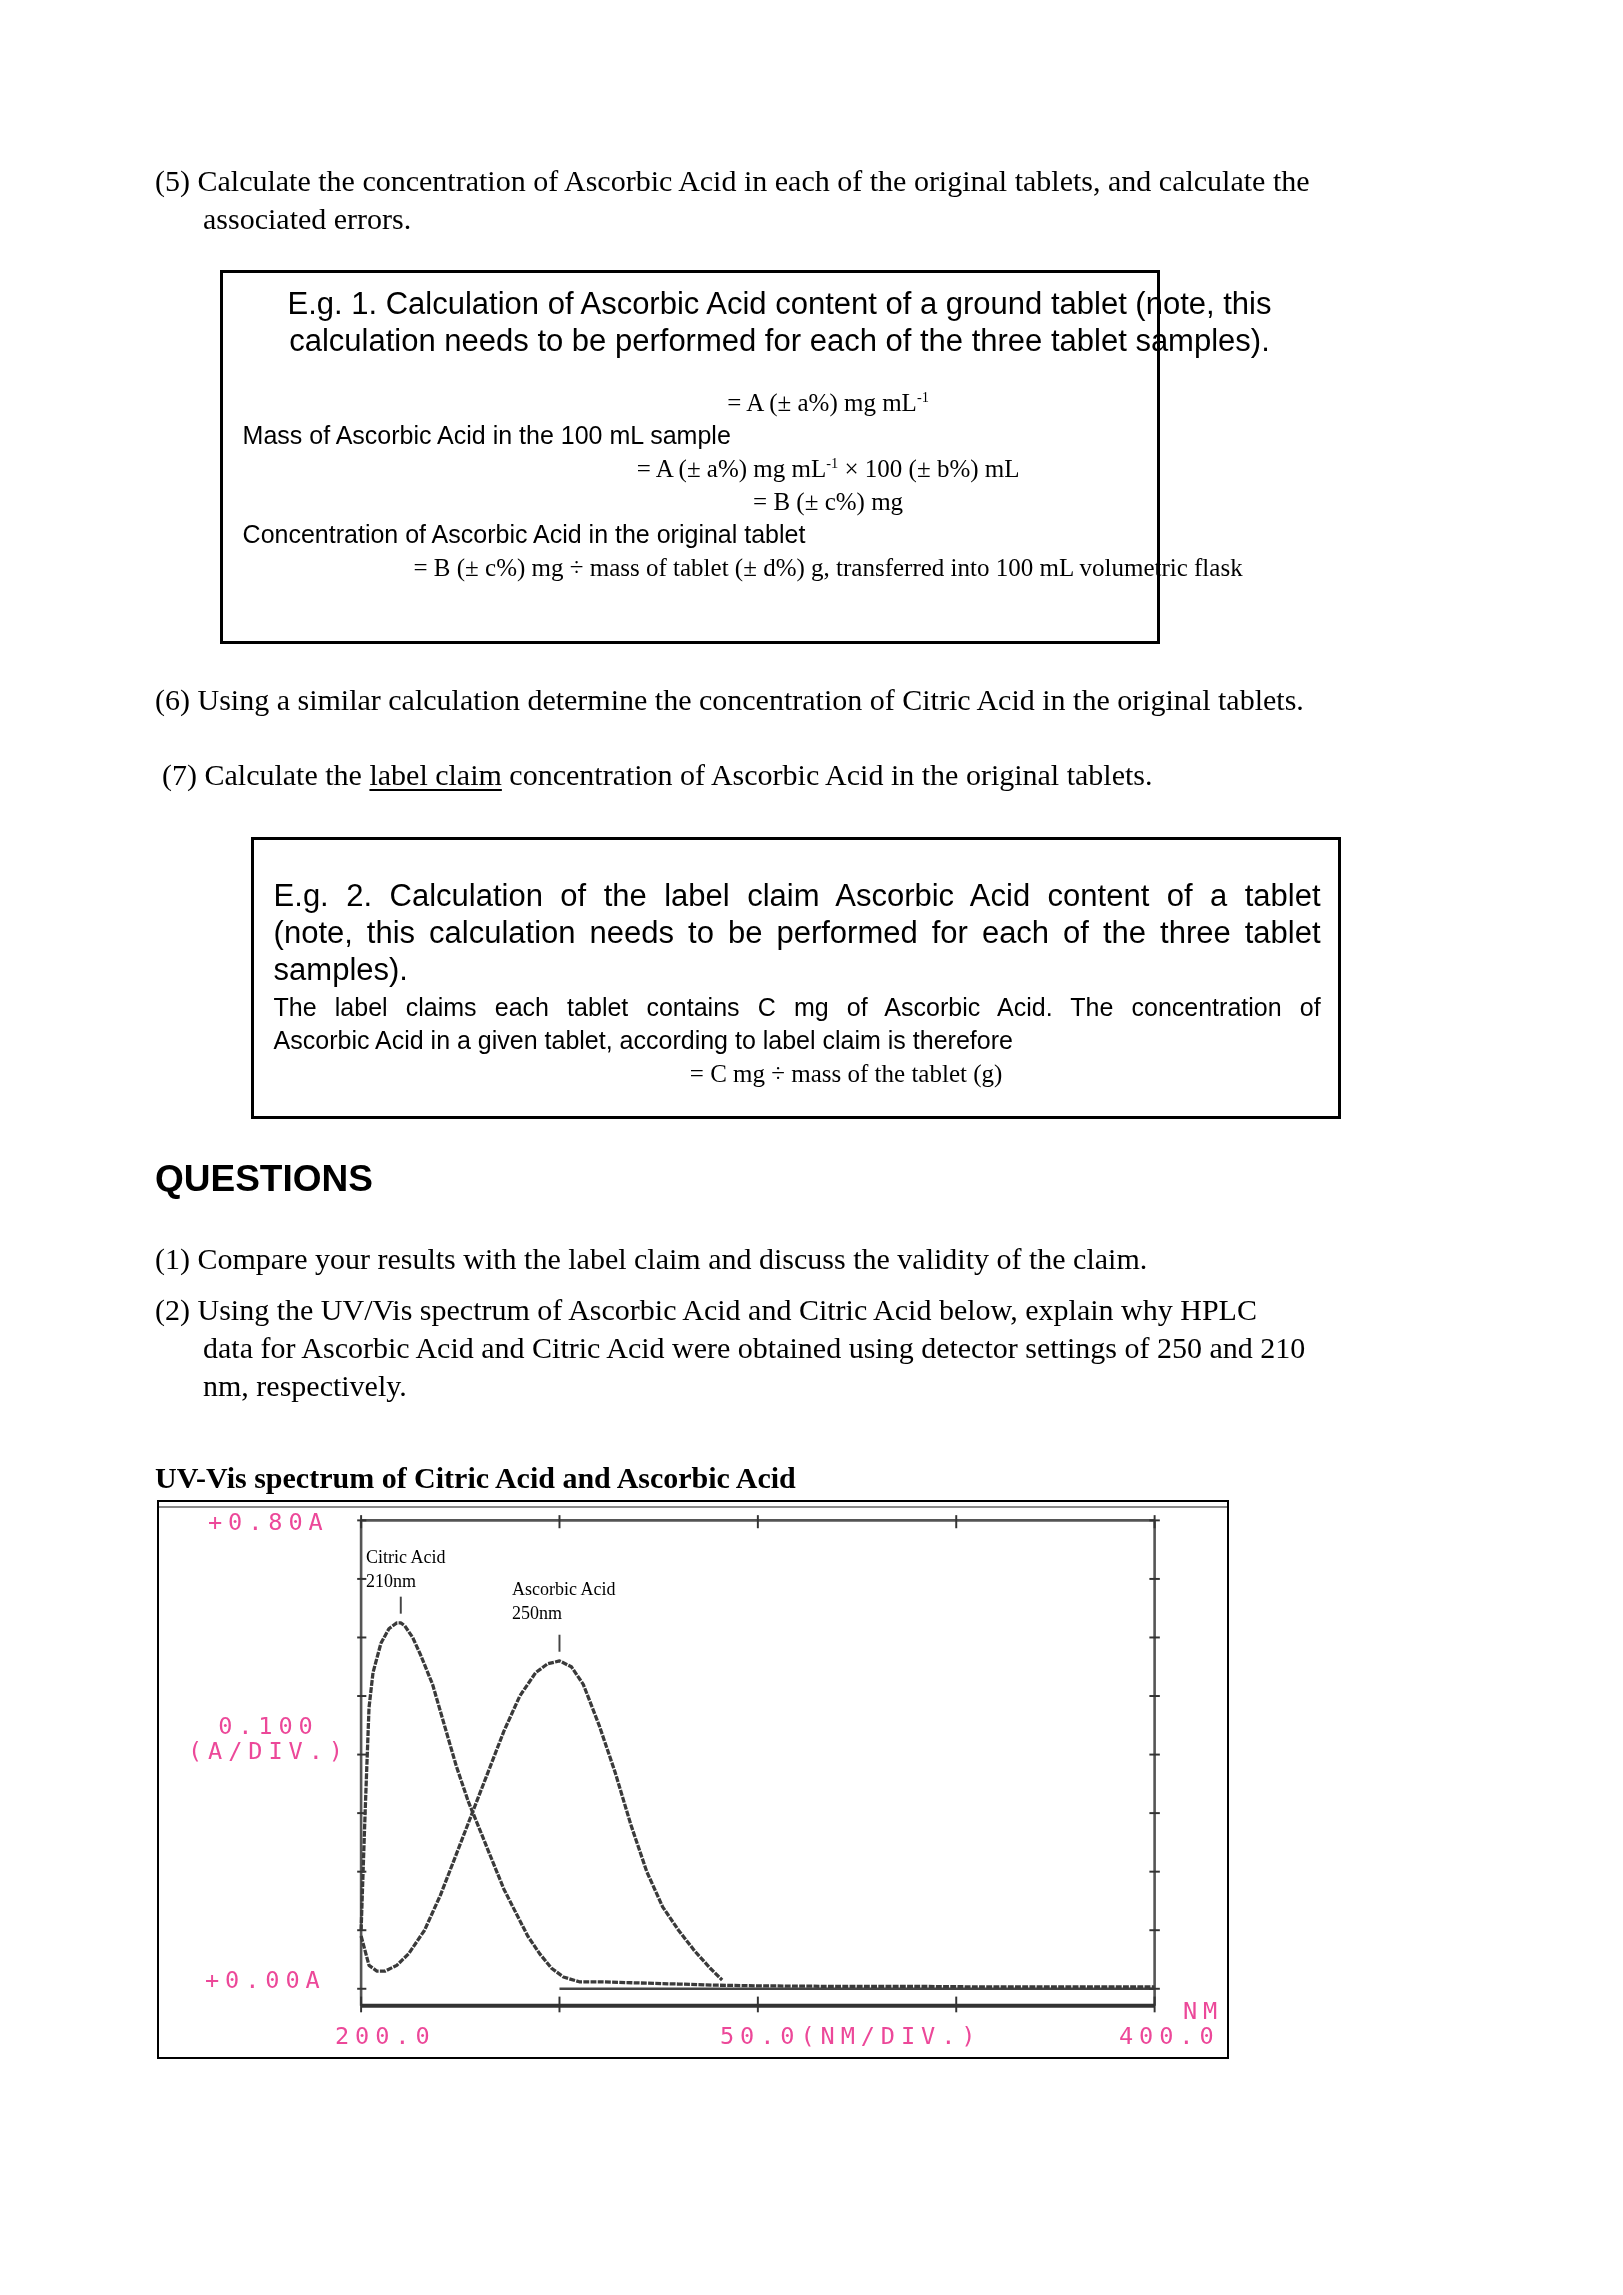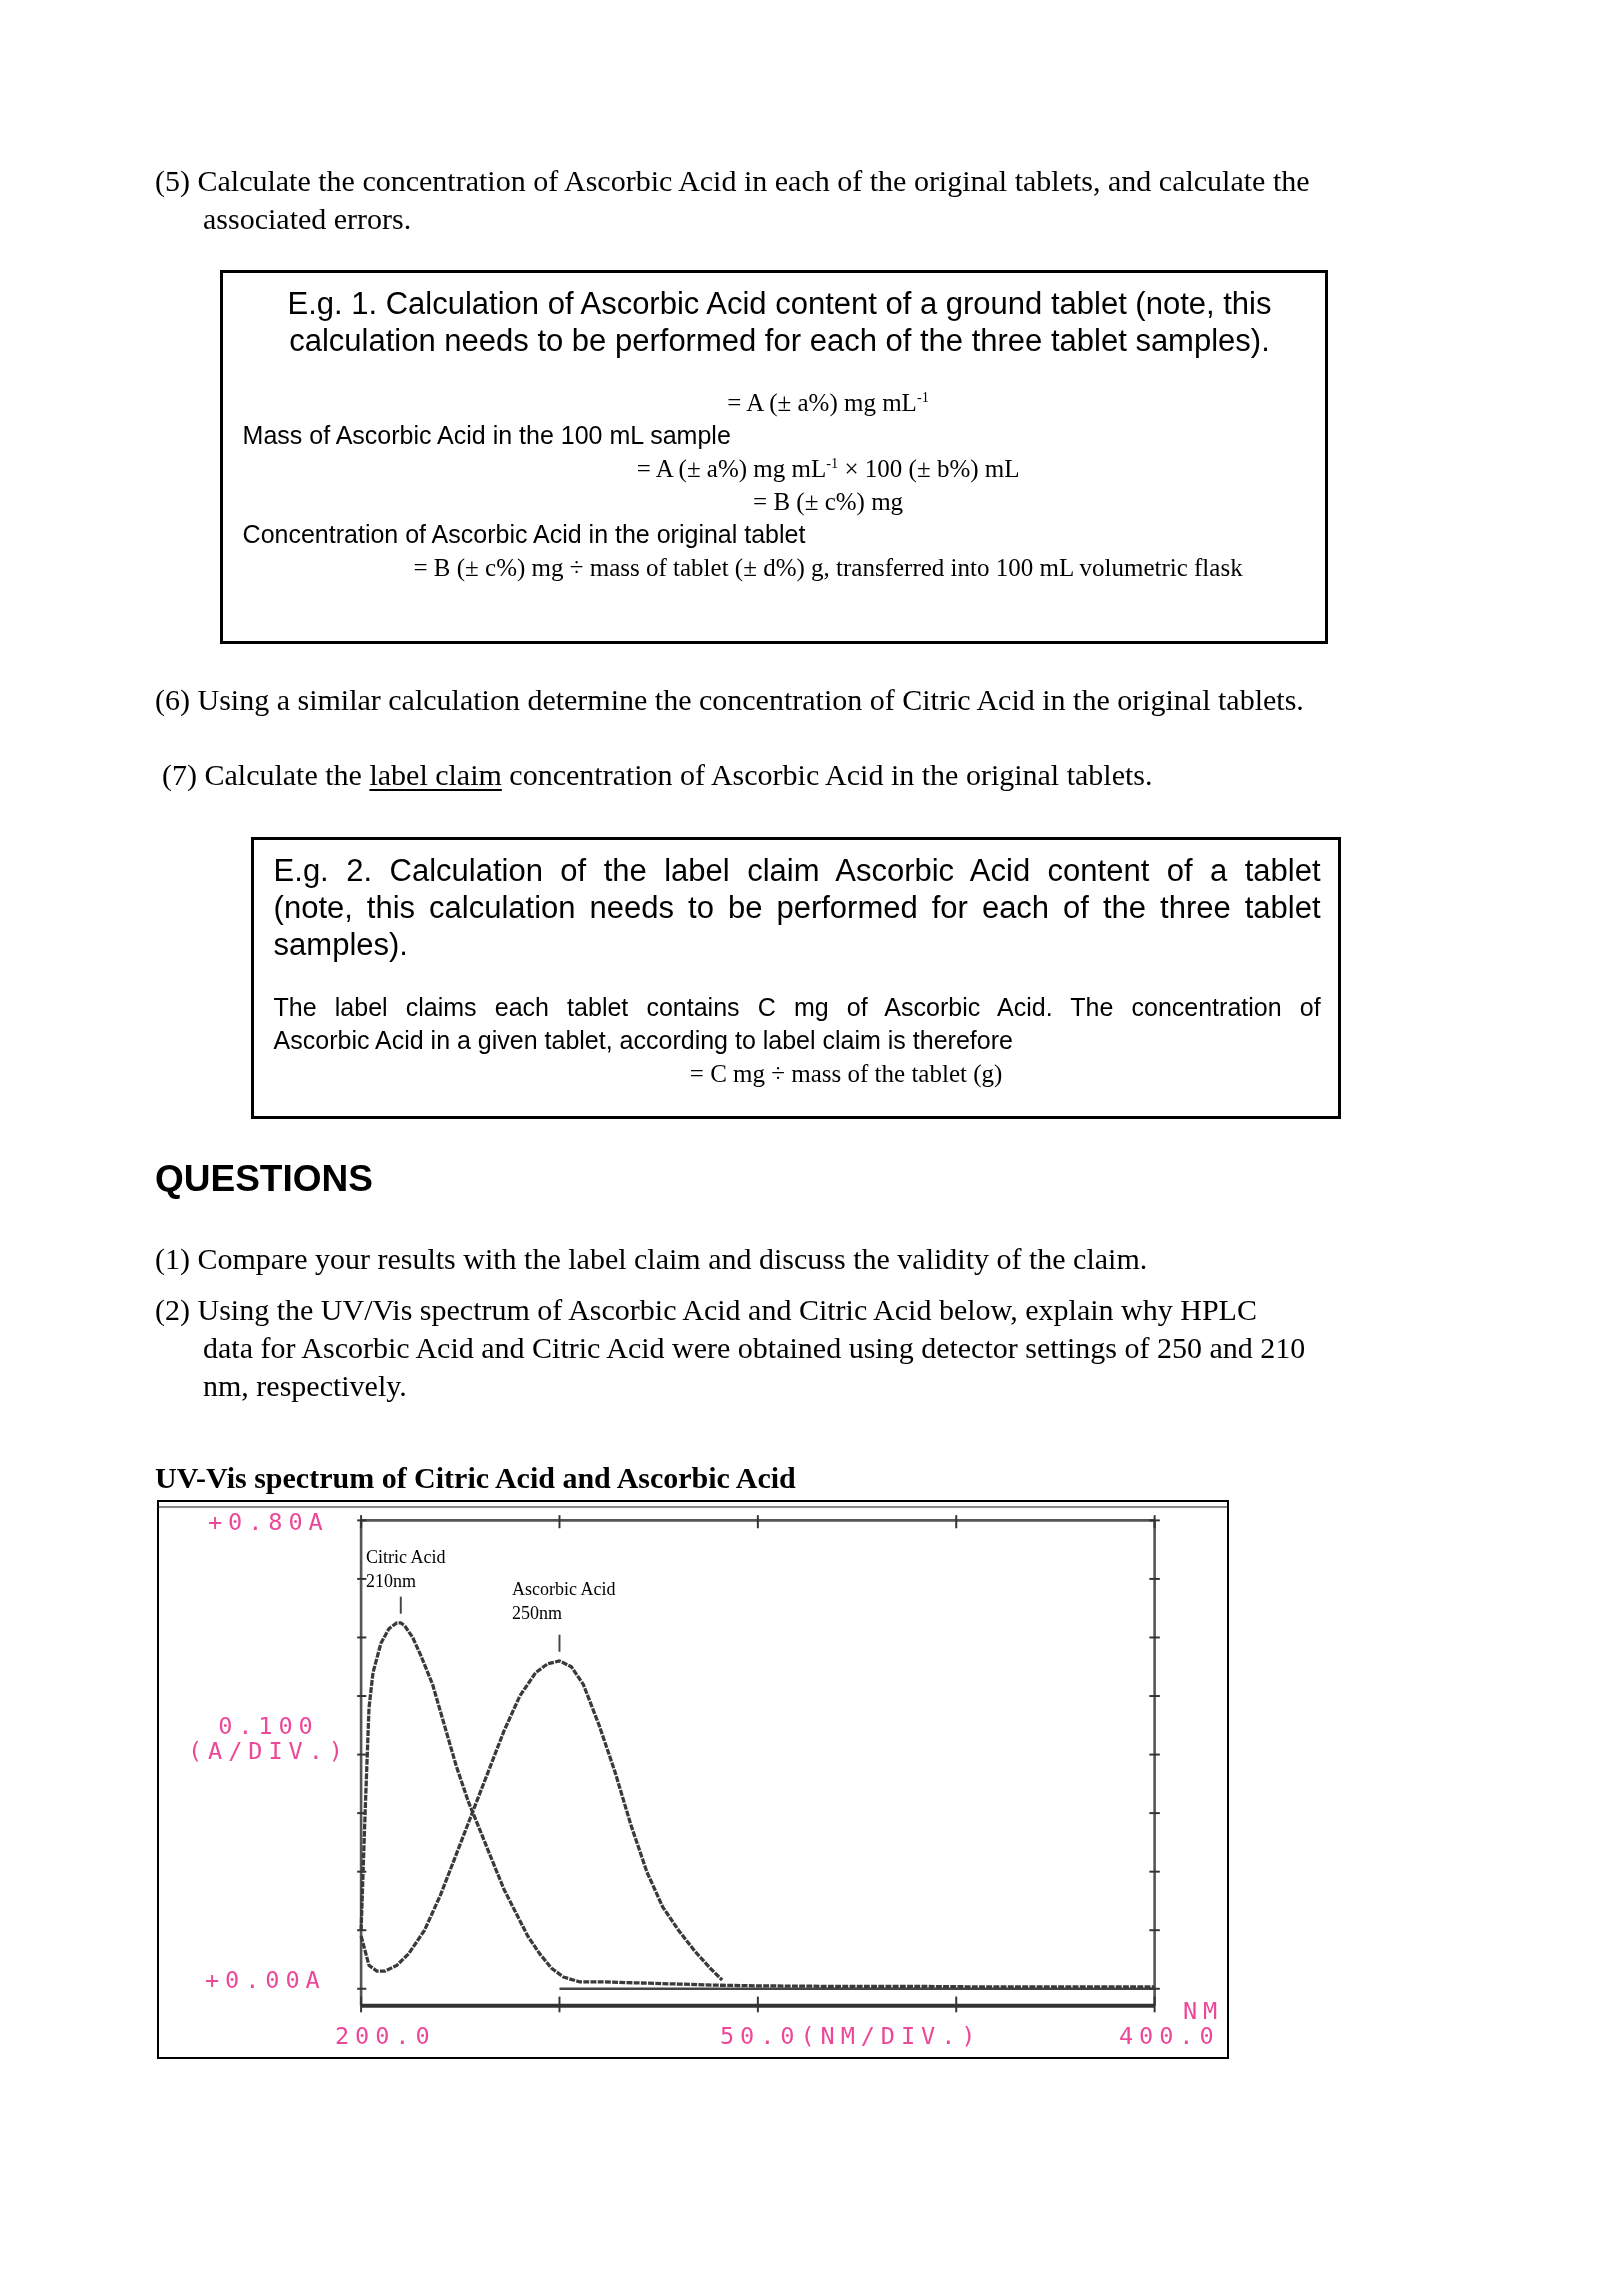--- a/index.html
+++ b/index.html
@@ -30,21 +30,21 @@
 </style>
 </head>
 <body>
 
 <div class="abs serif para hang" style="left:155px; top:162px; width:1328px;">
   <span>(5)</span>
   <span>Calculate the concentration of Ascorbic Acid in each of the original tablets, and calculate the</span><br>
   <span>associated errors.</span>
 </div>
 
-<div class="box" style="left:220px; top:270px; width:1108px; height:374px;">
+<div class="box" style="left:220px; top:270px; width:940px; height:374px;">
   <div class="sans head" style="position:absolute; left:33px; top:11.8px; width:1047px; text-align:center;">
     <div>E.g. 1. Calculation of Ascorbic Acid content of a ground tablet (note, this</div>
     <div>calculation needs to be performed for each of the three tablet samples).</div>
   </div>
   <div style="position:absolute; left:19.6px; top:113px; width:1073px;">
     <div class="serif line-eq"><span>= A (± a%) mg mL</span><sup>-1</sup></div>
     <div class="sans line-sans">Mass of Ascorbic Acid in the 100 mL sample</div>
     <div class="serif line-eq"><span>= A (± a%) mg mL</span><sup>-1</sup><span> × 100 (± b%) mL</span></div>
     <div class="serif line-eq">= B (± c%) mg</div>
     <div class="sans line-sans">Concentration of Ascorbic Acid in the original tablet</div>
@@ -57,21 +57,21 @@
   <span>Using a similar calculation determine the concentration of Citric Acid in the original tablets.</span>
 </div>
 
 <div class="abs serif para" style="left:162px; top:756px; width:1374px;">
   <span>(7)</span>
   <span>Calculate the </span><span class="underline">label claim</span><span> concentration of Ascorbic Acid in the original tablets.</span>
 </div>
 
 <div class="box" style="left:251px; top:837px; width:1090px; height:282px;">
   <div class="sans head" style="position:absolute; left:19.6px; top:11.8px; width:1047px; text-align:justify; text-align-last:left;">
-    <div style="text-align:justify; text-align-last:justify;">E.g. 2. Calculation of the label claim Ascorbic Acid content of a tablet</div>
+    <div style="text-align:justify; text-align-last:justify;margin-top:25px;">E.g. 2. Calculation of the label claim Ascorbic Acid content of a tablet</div>
     <div style="text-align:justify; text-align-last:justify;">(note, this calculation needs to be performed for each of the three tablet</div>
     <div>samples).</div>
   </div>
   <div style="position:absolute; left:19.6px; top:151px; width:1047px;">
     <div class="sans line-sans" style="text-align:justify; text-align-last:justify;">The label claims each tablet contains C mg of Ascorbic Acid.  The concentration of</div>
     <div class="sans line-sans">Ascorbic Acid in a given tablet, according to label claim is therefore</div>
     <div class="serif line-eq">= C mg ÷ mass of the tablet (g)</div>
   </div>
 </div>
 

